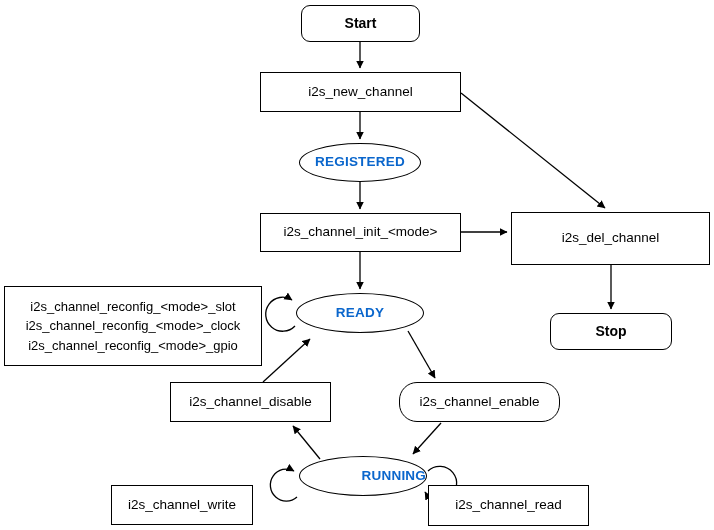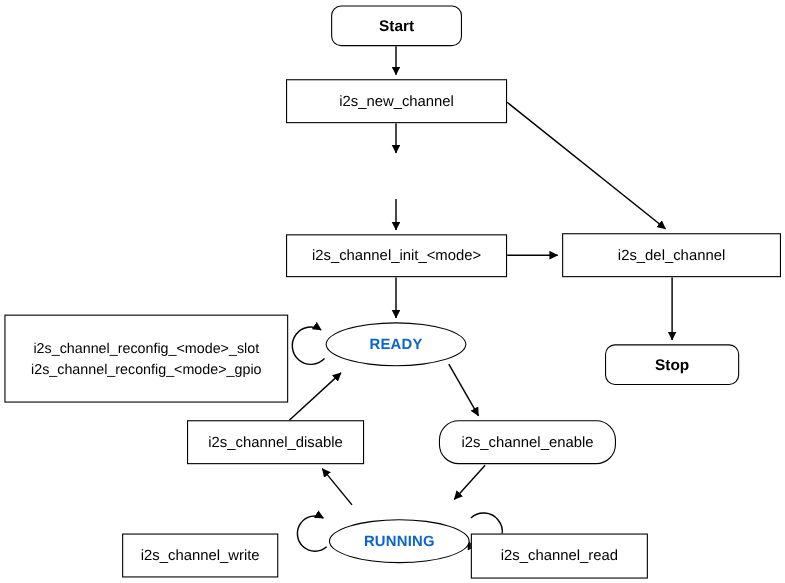--- a/index.html
+++ b/index.html
@@ -79,51 +79,55 @@
   </svg>
 
   <div class="node rounded terminal" style="left:301px; top:5px; width:119px; height:37px;">
     <span>Start</span>
   </div>
 
   <div class="node" style="left:260px; top:72px; width:201px; height:40px;">
     <span>i2s_new_channel</span>
   </div>
 
+  <div class="node ellipse" style="left:299px; top:143px; width:122px; height:39px;">
+    <span class="state-label">REGISTERED</span>
+  </div>
 
   <div class="node" style="left:260px; top:213px; width:201px; height:39px;">
     <span>i2s_channel_init_&lt;mode&gt;</span>
   </div>
 
-  <div class="node" style="left:511px; top:212px; width:199px; height:40px;">
+  <div class="node" style="left:511px; top:212px; width:199px; height:53px;">
     <span>i2s_del_channel</span>
   </div>
 
   <div class="node ellipse" style="left:296px; top:293px; width:128px; height:40px;">
     <span class="state-label">READY</span>
   </div>
 
   <div class="node rounded terminal" style="left:550px; top:313px; width:122px; height:37px;">
     <span>Stop</span>
   </div>
 
   <div class="node multiline" style="left:4px; top:274px; width:258px; height:80px;margin-top:12px;">
     <div>i2s_channel_reconfig_&lt;mode&gt;_slot</div>
+    <div>i2s_channel_reconfig_&lt;mode&gt;_clock</div>
     <div>i2s_channel_reconfig_&lt;mode&gt;_gpio</div>
   </div>
 
   <div class="node" style="left:170px; top:382px; width:161px; height:40px;">
     <span>i2s_channel_disable</span>
   </div>
 
   <div class="node" style="left:399px; top:382px; width:161px; height:40px;border-radius:18px;">
     <span>i2s_channel_enable</span>
   </div>
 
-  <div class="node ellipse" style="left:299px; top:472px; width:128px; height:40px;">
+  <div class="node ellipse" style="left:299px; top:456px; width:128px; height:40px;justify-content:flex-end;">
     <span class="state-label">RUNNING</span>
   </div>
 
   <div class="node" style="left:111px; top:485px; width:142px; height:40px;">
     <span>i2s_channel_write</span>
   </div>
 
   <div class="node" style="left:428px; top:485px; width:161px; height:41px;">
     <span>i2s_channel_read</span>
   </div>

